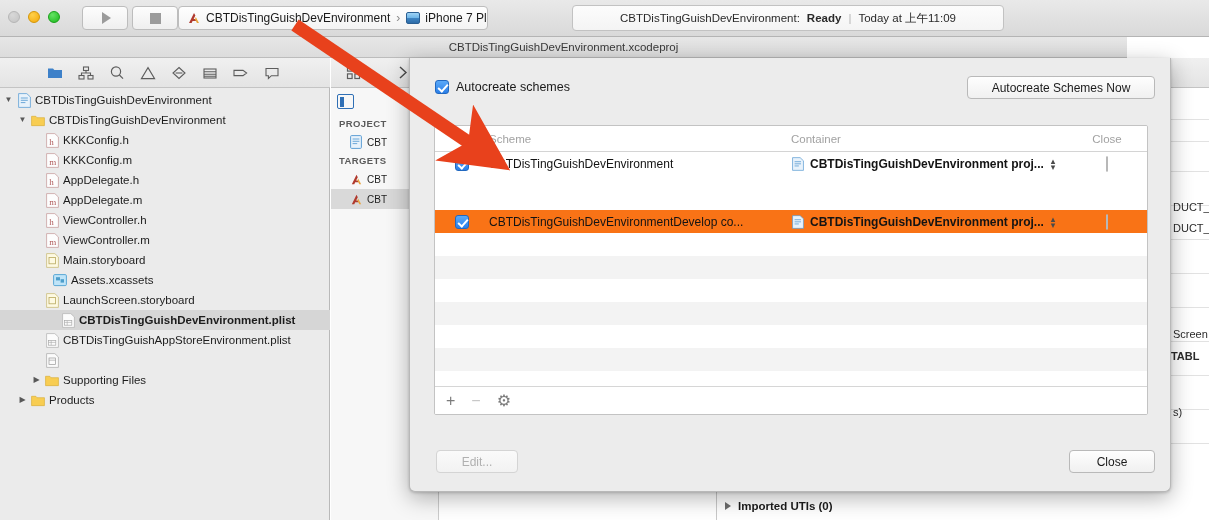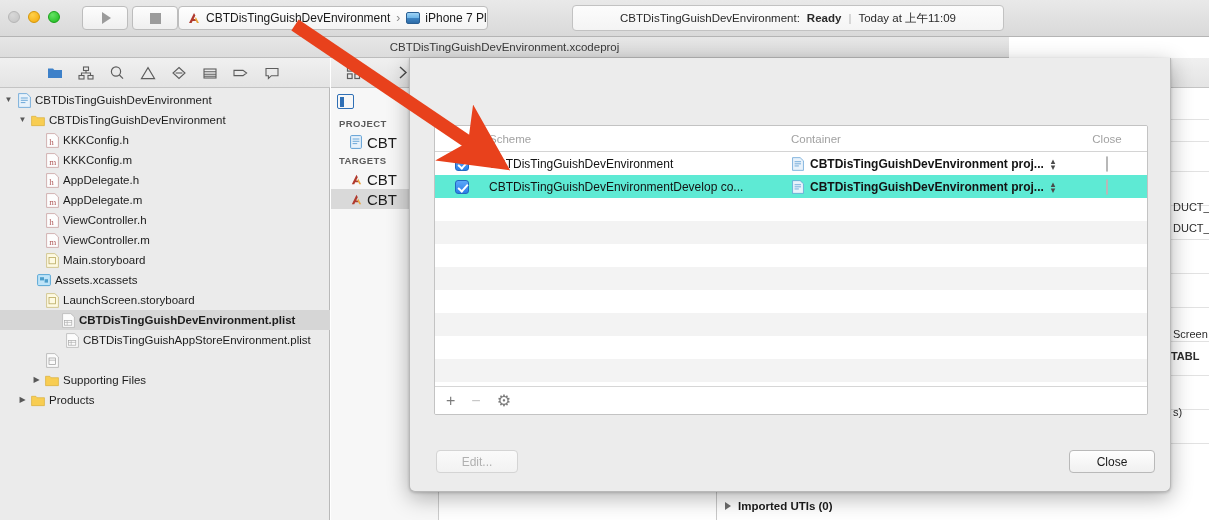--- a/index.html
+++ b/index.html
@@ -56,21 +56,21 @@
     background: linear-gradient(to bottom, #fcfcfc, #f4f4f4);
     border: 1px solid #c2c2c2; border-radius: 4px;
     display: flex; align-items: center; justify-content: center; gap: 7px;
     font-size: 11.5px; color: #2a2a2a;
   }
   .status-bar .bold { font-weight: bold; }
   .status-bar .divider { color: #b5b5b5; }
 
   
   .titlestrip {
-    position: absolute; left: 0; top: 37px; width: 1009px; height: 21px;
+    position: absolute; left: 0; top: 37px; width: 1127px; height: 21px;
     background: linear-gradient(to bottom, #e6e6e6, #dcdcdc);
     border-bottom: 1px solid #bcbcbc;
     display: flex; align-items: center; justify-content: center;
     font-size: 11.5px; color: #3a3a3a;
   }
 
   
   .nav-panel {
     position: absolute; left: 0; top: 58px; width: 330px; height: 462px;
     background: #ebebeb; border-right: 1px solid #b9b9b9;
@@ -114,21 +114,21 @@
   }
   .proj-toggle {
     width: 17px; height: 15px; margin: 2px 0 6px 6px;
     border: 1.6px solid #2f6fb5; border-radius: 2px; display: block; position: relative;
   }
   .proj-toggle::before {
     content: ""; position: absolute; left: 1.5px; top: 1.5px; bottom: 1.5px; width: 4px;
     background: #2f6fb5;
   }
   .grp-head { font-size: 9.5px; font-weight: bold; color: #5a5a5a; letter-spacing: .4px; padding: 3px 0 3px 8px; }
-  .proj-row { height: 20px; display: flex; align-items: center; gap: 4px; padding-left: 18px; font-size: 15px; color: #1c1c1c; white-space: nowrap; overflow: hidden; }
+  .proj-row { height: 20px; display: flex; align-items: center; gap: 4px; padding-left: 18px; font-size: 10px; color: #1c1c1c; white-space: nowrap; overflow: hidden; }
   .proj-row.sel { background: #d9d9d9; }
 
   .settings-area { position: absolute; left: 109px; top: 30px; right: 0; bottom: 0; background: #fff; overflow: hidden; }
   .set-line { position: absolute; left: 0; right: 0; border-bottom: 1px solid #e2e2e2; height: 22px; }
   .set-txt { position: absolute; font-size: 11px; color: #2b2b2b; white-space: nowrap; }
 
   .bot-divider { position: absolute; left: 716px; top: 459px; width: 1px; height: 61px; background: #c9c9c9; }
   .imported {
     position: absolute; left: 725px; top: 500px; font-size: 11.5px; font-weight: bold;
     color: #1b1b1b; display: flex; align-items: center; gap: 7px;
@@ -175,21 +175,21 @@
   .thead {
     height: 26px; display: flex; align-items: center;
     border-bottom: 1px solid #d4d4d4; background: #fff;
     font-size: 11.5px; color: #a2a2a2;
   }
   .c-check { width: 54px; flex: 0 0 auto; }
   .c-scheme { width: 302px; flex: 0 0 auto; }
   .c-container { flex: 1 1 auto; }
   .c-shared { width: 80px; flex: 0 0 auto; text-align: center; }
   .trow { height: 23px; display: flex; align-items: center; font-size: 12px; color: #141414; }
-  .trow.alt { background: #5eead4; }
+  .trow.alt { background: #f97316; margin-top: 35px; }
   .trow .c-check { display: flex; justify-content: center; }
   .trow .c-scheme { white-space: nowrap; overflow: hidden; text-overflow: ellipsis; padding-right: 8px; }
   .cont-cell { display: flex; align-items: center; gap: 5px; white-space: nowrap; overflow: hidden; }
   .cont-cell .txt { overflow: hidden; text-overflow: ellipsis; font-weight: bold; }
   .stepper {
     flex: 0 0 auto; display: flex; flex-direction: column; align-items: center;
     justify-content: center; line-height: 6px; color: #4a4a4a; font-size: 9px; margin-left: 2px;
   }
   .cb-empty {
     width: 13px; height: 13px; border: 1px solid #b8b8b8; border-radius: 3px;
@@ -393,21 +393,21 @@
         <div class="row" style="padding-left: 32px;">
           <span class="disc"></span>
           <span class="ficon">
             <svg width="13" height="15" viewBox="0 0 13 15">
               <path d="M.6.6h8.2L12.4 4v10.4H.6z" fill="#fdf9e2" stroke="#c9bd7e" stroke-width=".8"></path>
               <rect x="3" y="4.4" width="6.4" height="6.4" fill="none" stroke="#b8a95f" stroke-width=".8"></rect>
             </svg>
           </span>
           <span>Main.storyboard</span>
         </div>
-        <div class="row" style="padding-left: 24px;">
+        <div class="row" style="padding-left: 40px;">
           <span class="disc"></span>
           <span class="ficon">
             <svg width="14" height="14" viewBox="0 0 14 14">
               <rect x=".6" y="1.6" width="12.8" height="11" rx="1.2" fill="#bfe4f8" stroke="#5ba8d6"></rect>
               <rect x="3" y="4.2" width="4" height="3.2" fill="#4d9ecb"></rect>
               <rect x="7.6" y="6.2" width="3.4" height="3.4" fill="#4d9ecb"></rect>
             </svg>
           </span>
           <span>Assets.xcassets</span>
         </div>
@@ -425,21 +425,21 @@
           <span class="disc"></span>
           <span class="ficon">
             <svg width="13" height="15" viewBox="0 0 13 15">
               <path d="M.6.6h8.2L12.4 4v10.4H.6z" fill="#fcfcfc" stroke="#b6b6b6" stroke-width=".8"></path>
               <rect x="2.6" y="7.6" width="7.2" height="4.6" fill="none" stroke="#a8a8a8" stroke-width=".7"></rect>
               <path d="M2.6 9.4h7.2M5.2 7.6v4.6" stroke="#a8a8a8" stroke-width=".6"></path>
             </svg>
           </span>
           <span>CBTDisTingGuishDevEnvironment.plist</span>
         </div>
-        <div class="row" style="padding-left: 20px; margin-left: 32px;">
+        <div class="row" style="padding-left: 32px;">
           <span class="disc"></span>
           <span class="ficon">
             <svg width="13" height="15" viewBox="0 0 13 15">
               <path d="M.6.6h8.2L12.4 4v10.4H.6z" fill="#fcfcfc" stroke="#b6b6b6" stroke-width=".8"></path>
               <rect x="2.6" y="7.6" width="7.2" height="4.6" fill="none" stroke="#a8a8a8" stroke-width=".7"></rect>
               <path d="M2.6 9.4h7.2M5.2 7.6v4.6" stroke="#a8a8a8" stroke-width=".6"></path>
             </svg>
           </span>
           <span>CBTDisTingGuishAppStoreEnvironment.plist</span>
         </div>
@@ -545,20 +545,29 @@
 
   </div>
 
   <div class="bot-divider"></div>
   <div class="imported">
     <span class="tri-r"></span>
     <span>Imported UTIs (0)</span>
   </div>
 
   <div class="sheet">
+    <div class="sheet-top">
+      <div class="cb-row">
+        <span class="cbx"></span>
+        <span class="cb-lab">Autocreate schemes</span>
+      </div>
+      <div class="btn auto-now">
+        <span>Autocreate Schemes Now</span>
+      </div>
+    </div>
 
     <div class="table-box">
       <div class="thead">
         <div class="c-check"></div>
         <div class="c-scheme">Scheme</div>
         <div class="c-container">Container</div>
         <div class="c-shared">Close</div>
       </div>
       <div id="scheme-rows">
           <div class="trow">

